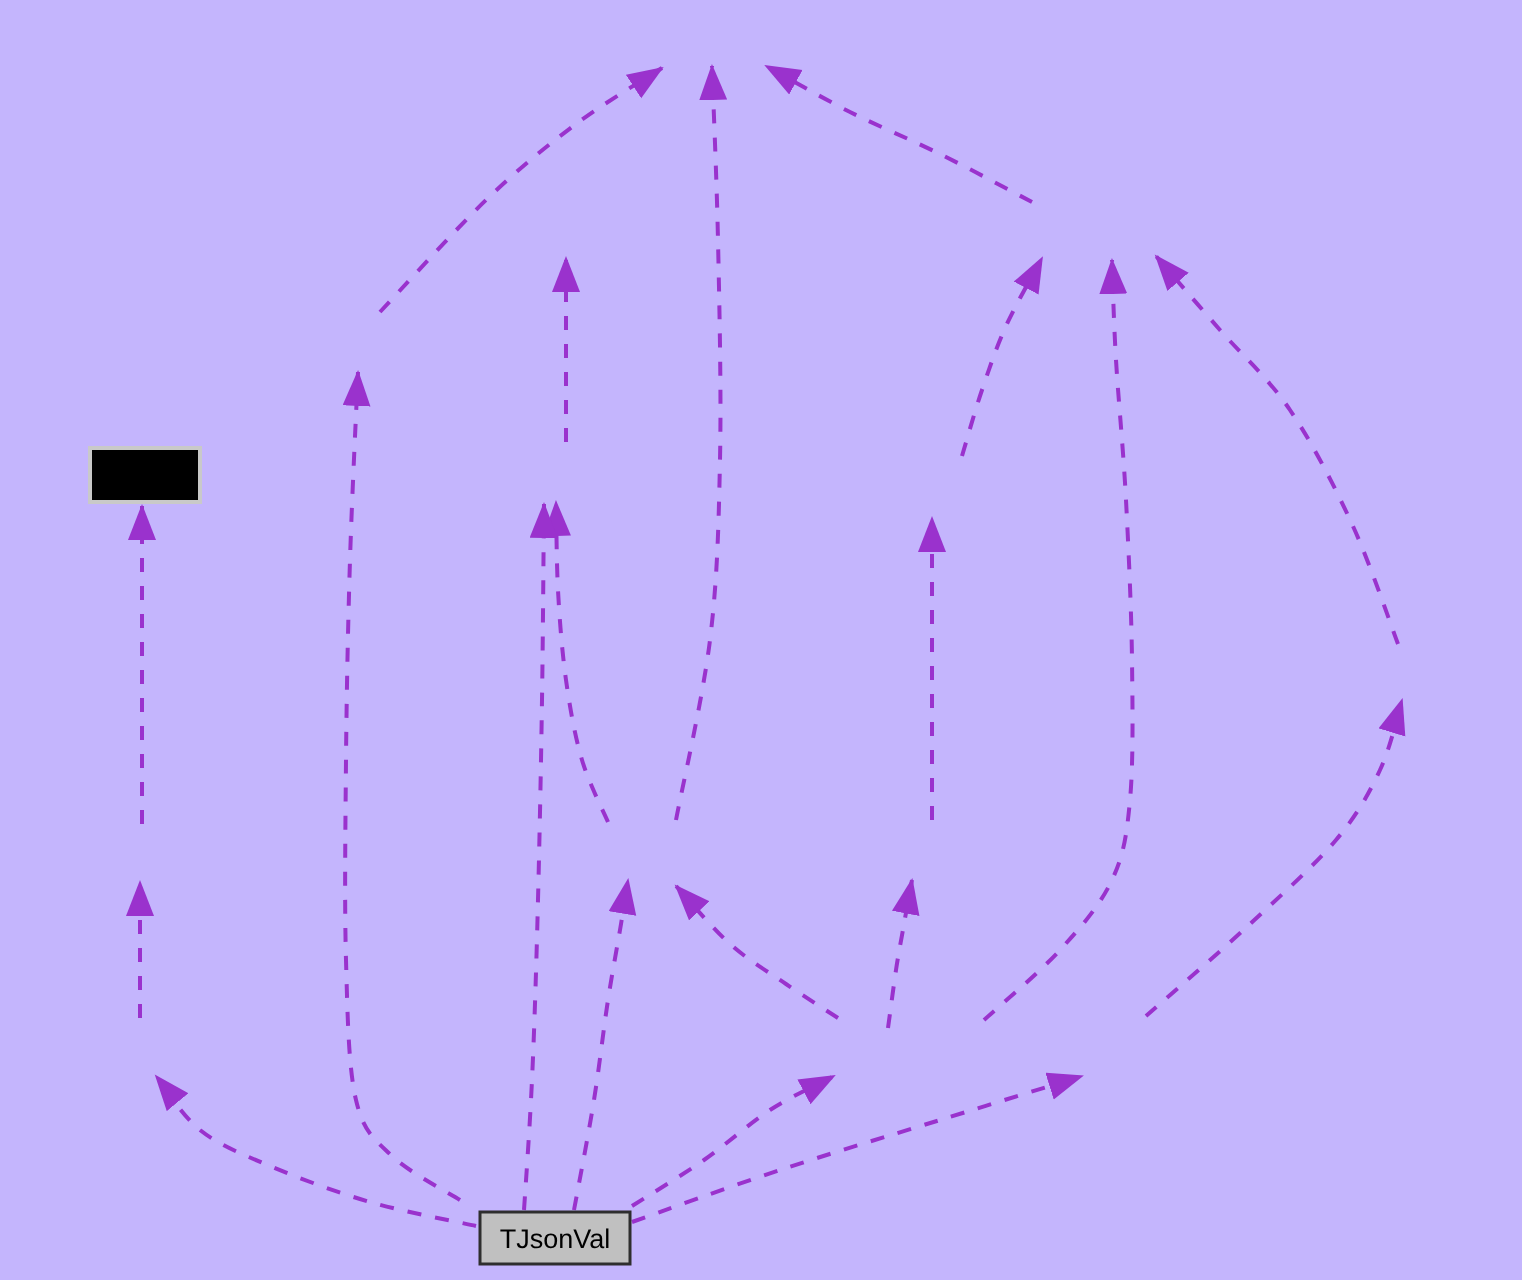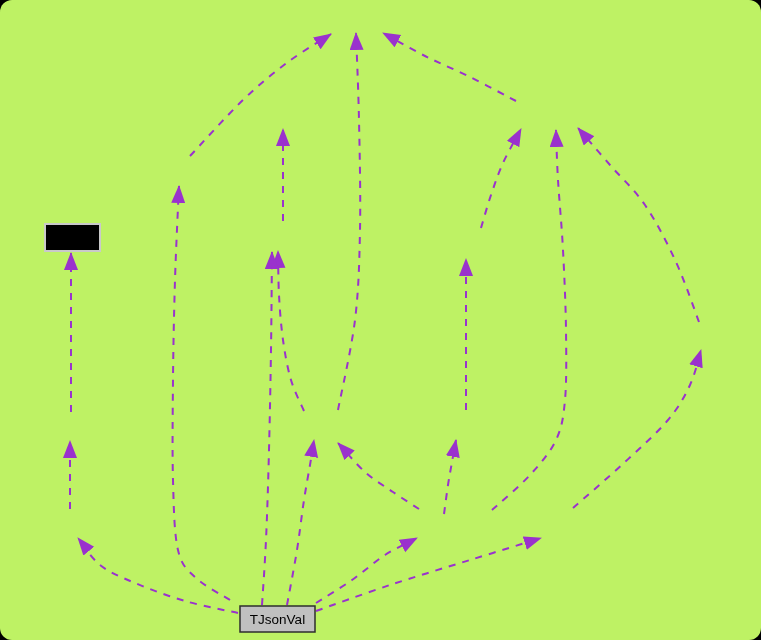--- a/index.html
+++ b/index.html
@@ -3,21 +3,21 @@
 <meta charset="utf-8">
 <style>
   html,body{margin:0;padding:0;background:#000;}
   .stage{position:relative;width:761px;height:640px;background:#000;overflow:hidden;}
   svg{display:block;}
   text.node-label{font-family:"Liberation Sans","DejaVu Sans",sans-serif;font-size:13.5px;}
 </style>
 </head>
 <body>
 
-<div class="stage" style="background: #bef264; border-radius: 12px;">
+<div class="stage" style="background: #c4b5fd;">
   <svg id="graph" width="761" height="640" viewBox="0 0 761 640">
     <defs>
       <marker id="arrowhead" markerUnits="userSpaceOnUse" markerWidth="20" markerHeight="16" refX="17" refY="7" orient="auto">
         <path id="arrowhead-shape" d="M0,0 L18,7 L0,14 Z" fill="#9a32cd"></path>
       </marker>
     </defs>
 
     <g id="edge-layer">
         <path d="M190,156 C198.8,146.7 226.7,115.7 243,100 C259.3,84.3 273.3,73.0 288,62 C302.7,51.0 323.8,38.7 331,34" fill="none" stroke="#9a32cd" stroke-width="2" stroke-dasharray="7,7" marker-end="url(#arrowhead)"></path>
         <path d="M338,410 C340.8,395.0 351.3,350.0 355,320 C358.7,290.0 359.3,263.3 360,230 C360.7,196.7 359.7,152.8 359,120 C358.3,87.2 356.5,47.5 356,33" fill="none" stroke="#9a32cd" stroke-width="2" stroke-dasharray="7,7" marker-end="url(#arrowhead)"></path>

